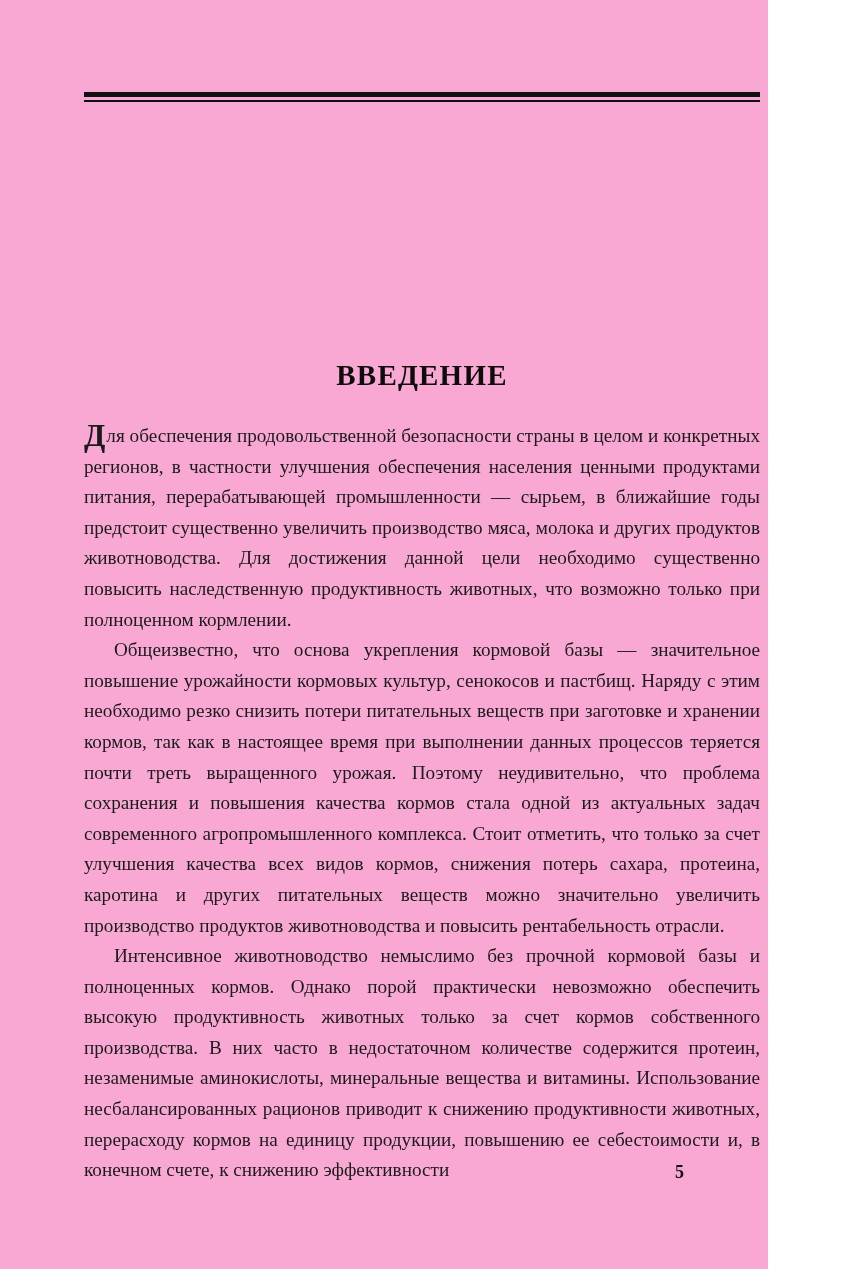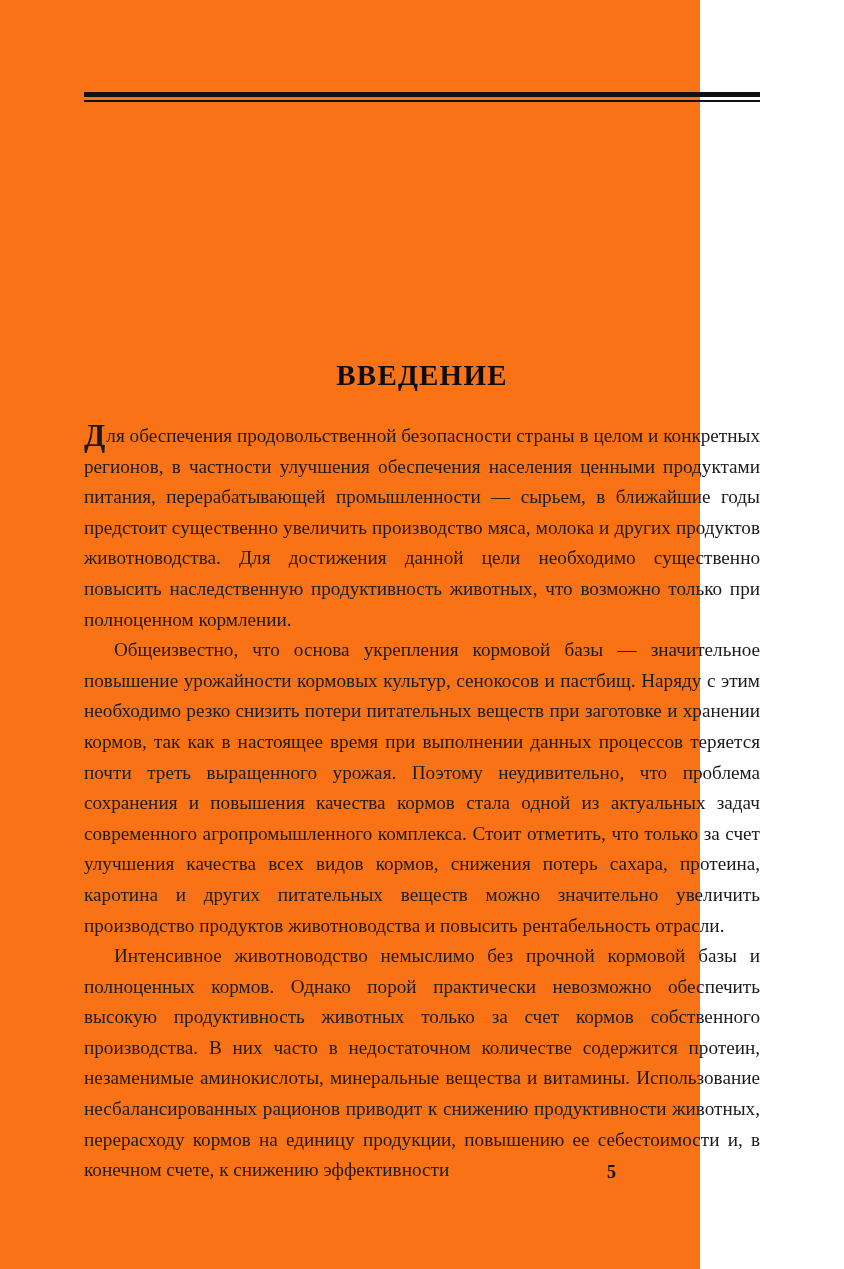--- a/index.html
+++ b/index.html
@@ -11,23 +11,23 @@
     width: 844px;
     height: 1269px;
     position: relative;
     font-family: "Liberation Serif", serif;
     color: #1a1a1a;
     overflow: hidden;
   }
   .page {
     position: absolute;
     left: 0; top: 0;
-    width: 700px;
+    width: 768px;
     height: 1269px;
-    background: #f97316;
+    background: #f9a8d4;
   }
   .rule-group {
     position: absolute;
     left: 84px;
     top: 92px;
     width: 676px;
   }
   .rule-thick {
     height: 5px;
     background: #111111;

